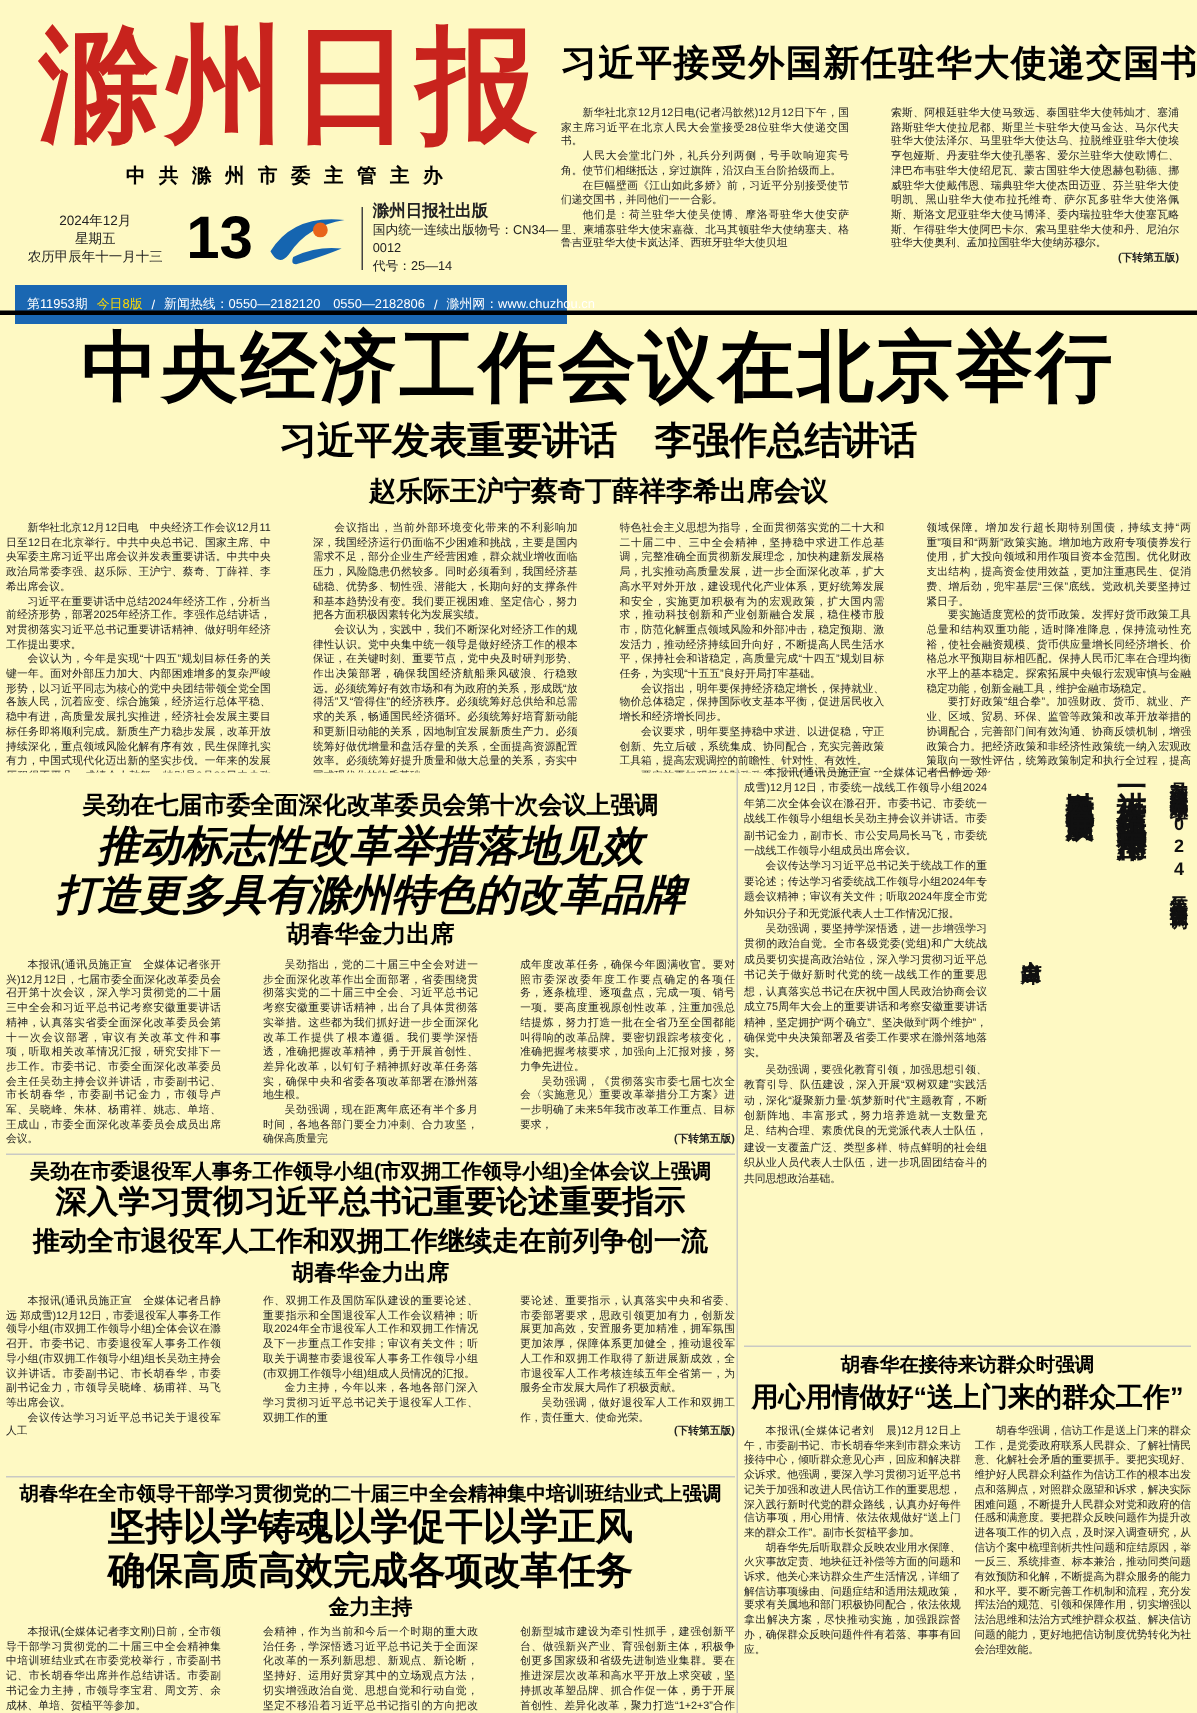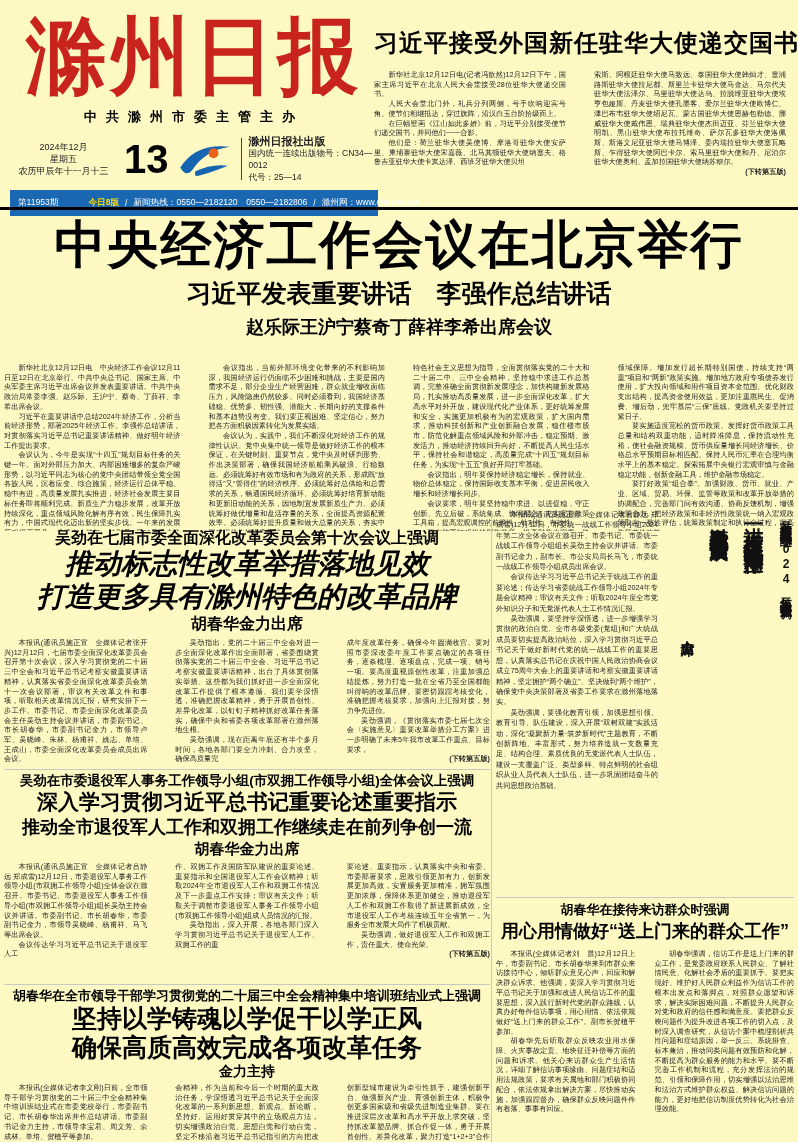--- a/index.html
+++ b/index.html
@@ -15,42 +15,42 @@
             letter-spacing:9px;text-align:center;margin-top:6px;color:#000;}
   .date-row{display:flex;align-items:center;margin-top:9px;gap:7px;}
   .date-lines{width:118px;text-align:center;font-size:9px;line-height:12px;color:#222;}
   .day-num{font-size:40px;font-weight:900;line-height:40px;color:#000;}
   .logo{width:58px;height:38px;}
   .vdiv{width:1px;height:42px;background:#444;}
   .pub{font-size:8.5px;line-height:12px;color:#222;}
   .pub .pub-main{font-size:11px;font-weight:bold;}
   .info-bar{margin-top:7px;height:18px;background:#1a67b2;color:#fff;display:flex;
             align-items:center;gap:6px;padding:4px 8px;font-size:8.6px;white-space:nowrap;}
-  .info-bar .pages{color:#ffd900;font-weight:bold;margin-left:24px;}
+  .info-bar .pages{color:#ffd900;font-weight:normal;}
   .black-rule{position:absolute;left:0;top:207px;width:798px;height:3px;background:#000;}
   
   .kicker{font-weight:bold;text-align:center;color:#000;}
   .headline{font-weight:900;text-align:center;color:#000;white-space:nowrap;}
   .deck{font-weight:bold;text-align:center;color:#000;}
   .cols{display:flex;gap:28px;overflow:hidden;}
   .col{flex:1;overflow:hidden;}
   .bt{font-size:7.2px;line-height:9.7px;text-align:justify;color:#232323;}
   .bt p{margin:0;text-indent:2em;}
   .bt p.cont{text-indent:0;}
   .bt p.jump{text-indent:0;text-align:right;font-weight:bold;}
   
   .tr-art{position:absolute;left:374px;top:28px;width:412px;height:178px;}
   .tr-art .headline{font-size:24px;line-height:30px;letter-spacing:1px;}
   .tr-art .cols{margin-top:12px;height:128px;}
   
   .eco{position:absolute;left:4px;top:216px;width:790px;height:292px;}
   .eco .headline{font-size:51px;line-height:58px;letter-spacing:2px;}
   .eco .deck1{font-size:25px;margin-top:3px;}
   .eco .deck2{font-size:18px;margin-top:5px;}
-  .eco .cols{margin-top:24px;height:168px;}
+  .eco .cols{margin-top:8px;height:168px;}
   
   .reform{position:absolute;left:4px;top:528px;width:486px;height:238px;}
   .reform .kicker{font-size:16px;line-height:19px;}
   .reform .headline{font-size:28px;line-height:33px;font-style:italic;}
   .reform .deck{font-size:16px;line-height:21px;font-weight:600;}
   .reform .cols{margin-top:4px;height:126px;}
   
   .uf{position:absolute;left:496px;top:508px;width:298px;height:386px;}
   .uf-body{position:absolute;left:0;top:2px;width:162px;height:382px;overflow:hidden;}
   .uf-body p{margin:0;text-indent:2em;}
@@ -66,21 +66,21 @@
   .vet{position:absolute;left:4px;top:772px;width:486px;height:210px;}
   .vet .kicker{font-size:13.5px;line-height:17px;}
   .vet .headline.h1{font-size:21px;line-height:26px;}
   .vet .headline.h2{font-size:18px;line-height:24px;}
   .vet .deck{font-size:15px;line-height:20px;font-weight:600;}
   .vet .cols{margin-top:3px;height:118px;}
   
   .pet{position:absolute;left:496px;top:901px;width:298px;height:241px;}
   .pet .kicker{font-size:13px;line-height:18px;margin-top:0;}
   .pet .headline{font-size:18px;line-height:24px;}
-  .pet .cols{margin-top:6px;height:176px;gap:19px;}
+  .pet .cols{margin-top:6px;height:176px;gap:9px;}
   
   .train{position:absolute;left:4px;top:987px;width:486px;height:155px;}
   .train .kicker{font-size:13px;line-height:17px;}
   .train .headline{font-size:25px;line-height:29px;}
   .train .deck{font-size:14px;line-height:18px;font-weight:600;}
   .train .cols{margin-top:3px;height:60px;}
   
   .div-v{position:absolute;left:491px;top:512px;width:1px;height:630px;background:#c9c9c4;}
   .div-h{position:absolute;background:#c9c9c4;height:1px;}
   .dh1{left:4px;top:769px;width:486px;}
@@ -217,21 +217,21 @@
     <div class="headline h1">深入学习贯彻习近平总书记重要论述重要指示</div>
     <div class="headline h2">推动全市退役军人工作和双拥工作继续走在前列争创一流</div>
     <div class="deck">胡春华金力出席</div>
     <div class="cols bt">
       <div class="col">
         <p>本报讯(通讯员施正宣　全媒体记者吕静远 郑成雪)12月12日，市委退役军人事务工作领导小组(市双拥工作领导小组)全体会议在滁召开。市委书记、市委退役军人事务工作领导小组(市双拥工作领导小组)组长吴劲主持会议并讲话。市委副书记、市长胡春华，市委副书记金力，市领导吴晓峰、杨甫祥、马飞等出席会议。</p>
         <p>会议传达学习习近平总书记关于退役军人工</p>
       </div>
       <div class="col">
         <p class="cont">作、双拥工作及国防军队建设的重要论述、重要指示和全国退役军人工作会议精神；听取2024年全市退役军人工作和双拥工作情况及下一步重点工作安排；审议有关文件；听取关于调整市委退役军人事务工作领导小组(市双拥工作领导小组)组成人员情况的汇报。</p>
-        <p>吴劲指出，深入开展，各地各部门深入学习贯彻习近平总书记关于退役军人工作、双拥工作的重</p>
+        <p>金力主持，今年以来，各地各部门深入学习贯彻习近平总书记关于退役军人工作、双拥工作的重</p>
       </div>
       <div class="col">
         <p class="cont">要论述、重要指示，认真落实中央和省委、市委部署要求，思政引领更加有力，创新发展更加高效，安置服务更加精准，拥军氛围更加浓厚，保障体系更加健全，推动退役军人工作和双拥工作取得了新进展新成效，全市退役军人工作考核连续五年全省第一，为服务全市发展大局作了积极贡献。</p>
         <p>吴劲强调，做好退役军人工作和双拥工作，责任重大、使命光荣。</p>
         <p class="jump">(下转第五版)</p>
       </div>
     </div>
   </div>
 
   <div class="pet">

